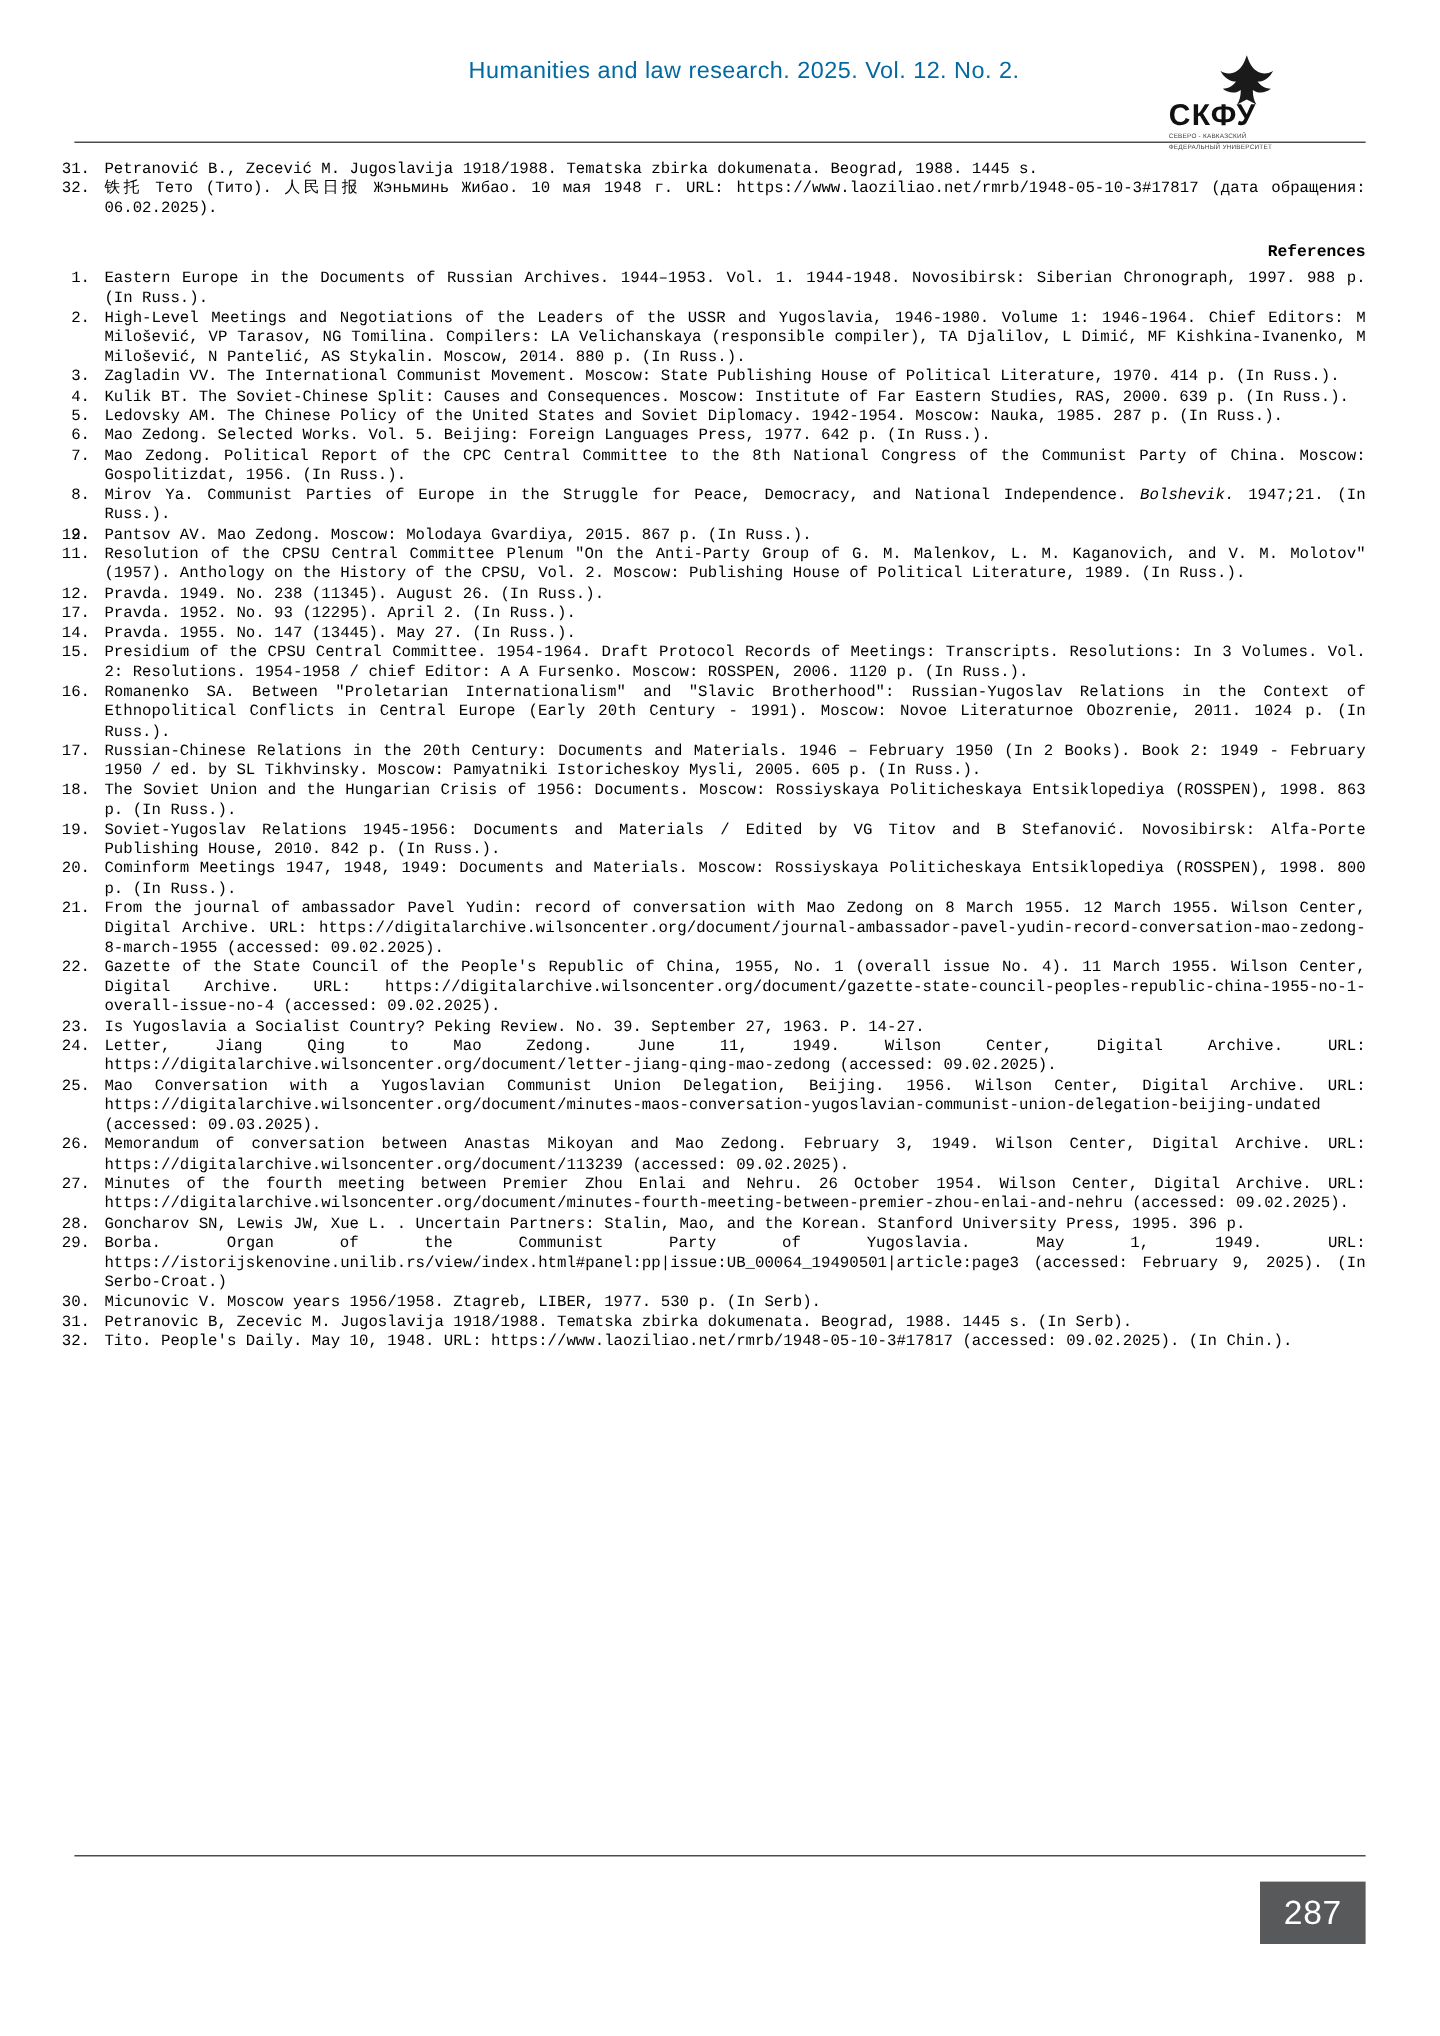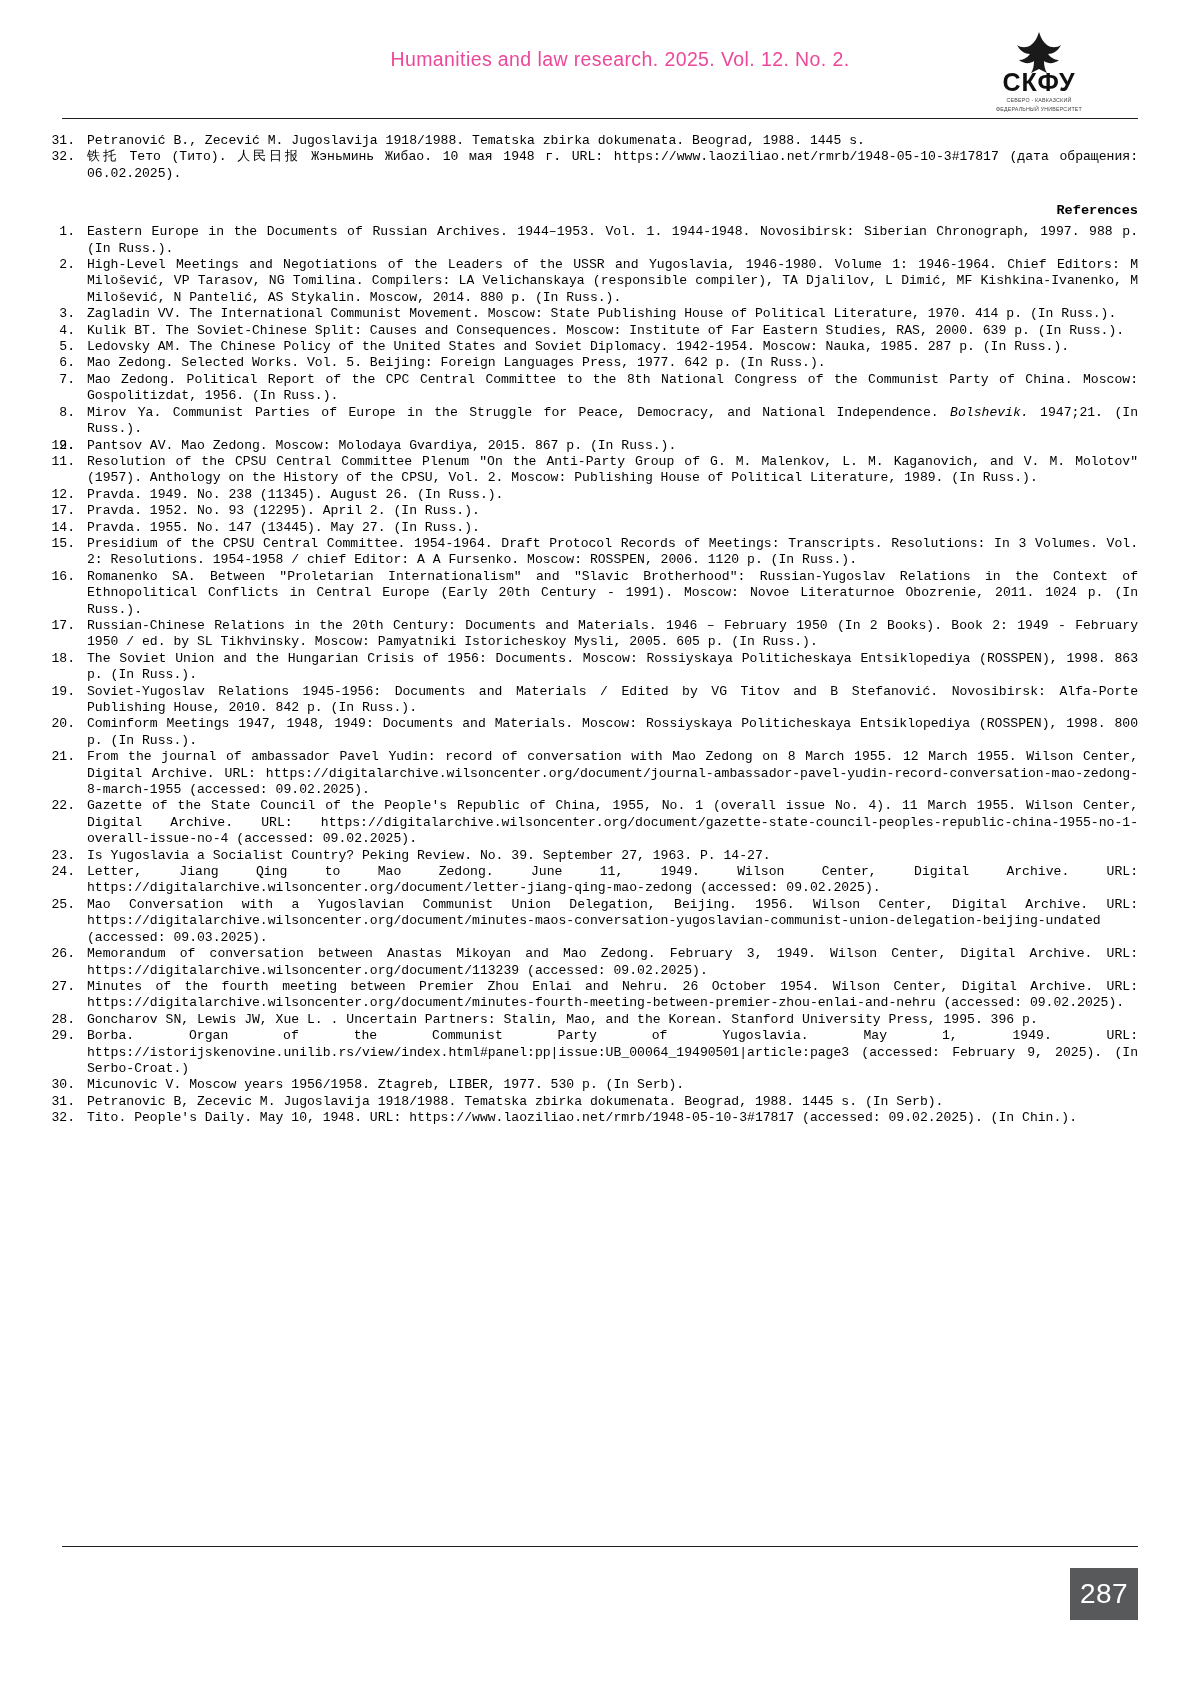--- a/index.html
+++ b/index.html
@@ -26,32 +26,32 @@
     position: relative;
     height: 118px;
     display: flex;
     align-items: center;
     justify-content: center;
     padding: 0 62px;
   }
   .header-title {
     font-size: 19.5px;
     letter-spacing: 0.4px;
-    color: #ec4899;
+    color: #0369a1;
     text-align: center;
     width: 100%;
     padding-left: 40px;
     box-sizing: border-box;
   }
   .logo {
     position: absolute;
     right: 96px;
-    top: 28px;
+    top: 42px;
     width: 130px;
-    text-align: center;
+    text-align: left;
   }
   .logo-mark {
     display: block;
     margin: 0 auto;
   }
   .logo-abbr {
     font-size: 25px;
     font-weight: bold;
     letter-spacing: 1px;
     color: #111;
@@ -108,21 +108,21 @@
     position: absolute;
     left: 62px;
     right: 62px;
     top: 1546px;
     border-top: 1px solid #231f20;
   }
   .page-number {
     position: absolute;
     right: 62px;
     top: 1568px;
-    width: 68px;
+    width: 88px;
     height: 52px;
     background: #58595b;
     color: #ffffff;
     font-size: 28px;
     display: flex;
     align-items: center;
     justify-content: center;
     letter-spacing: 0.5px;
   }
 </style>

